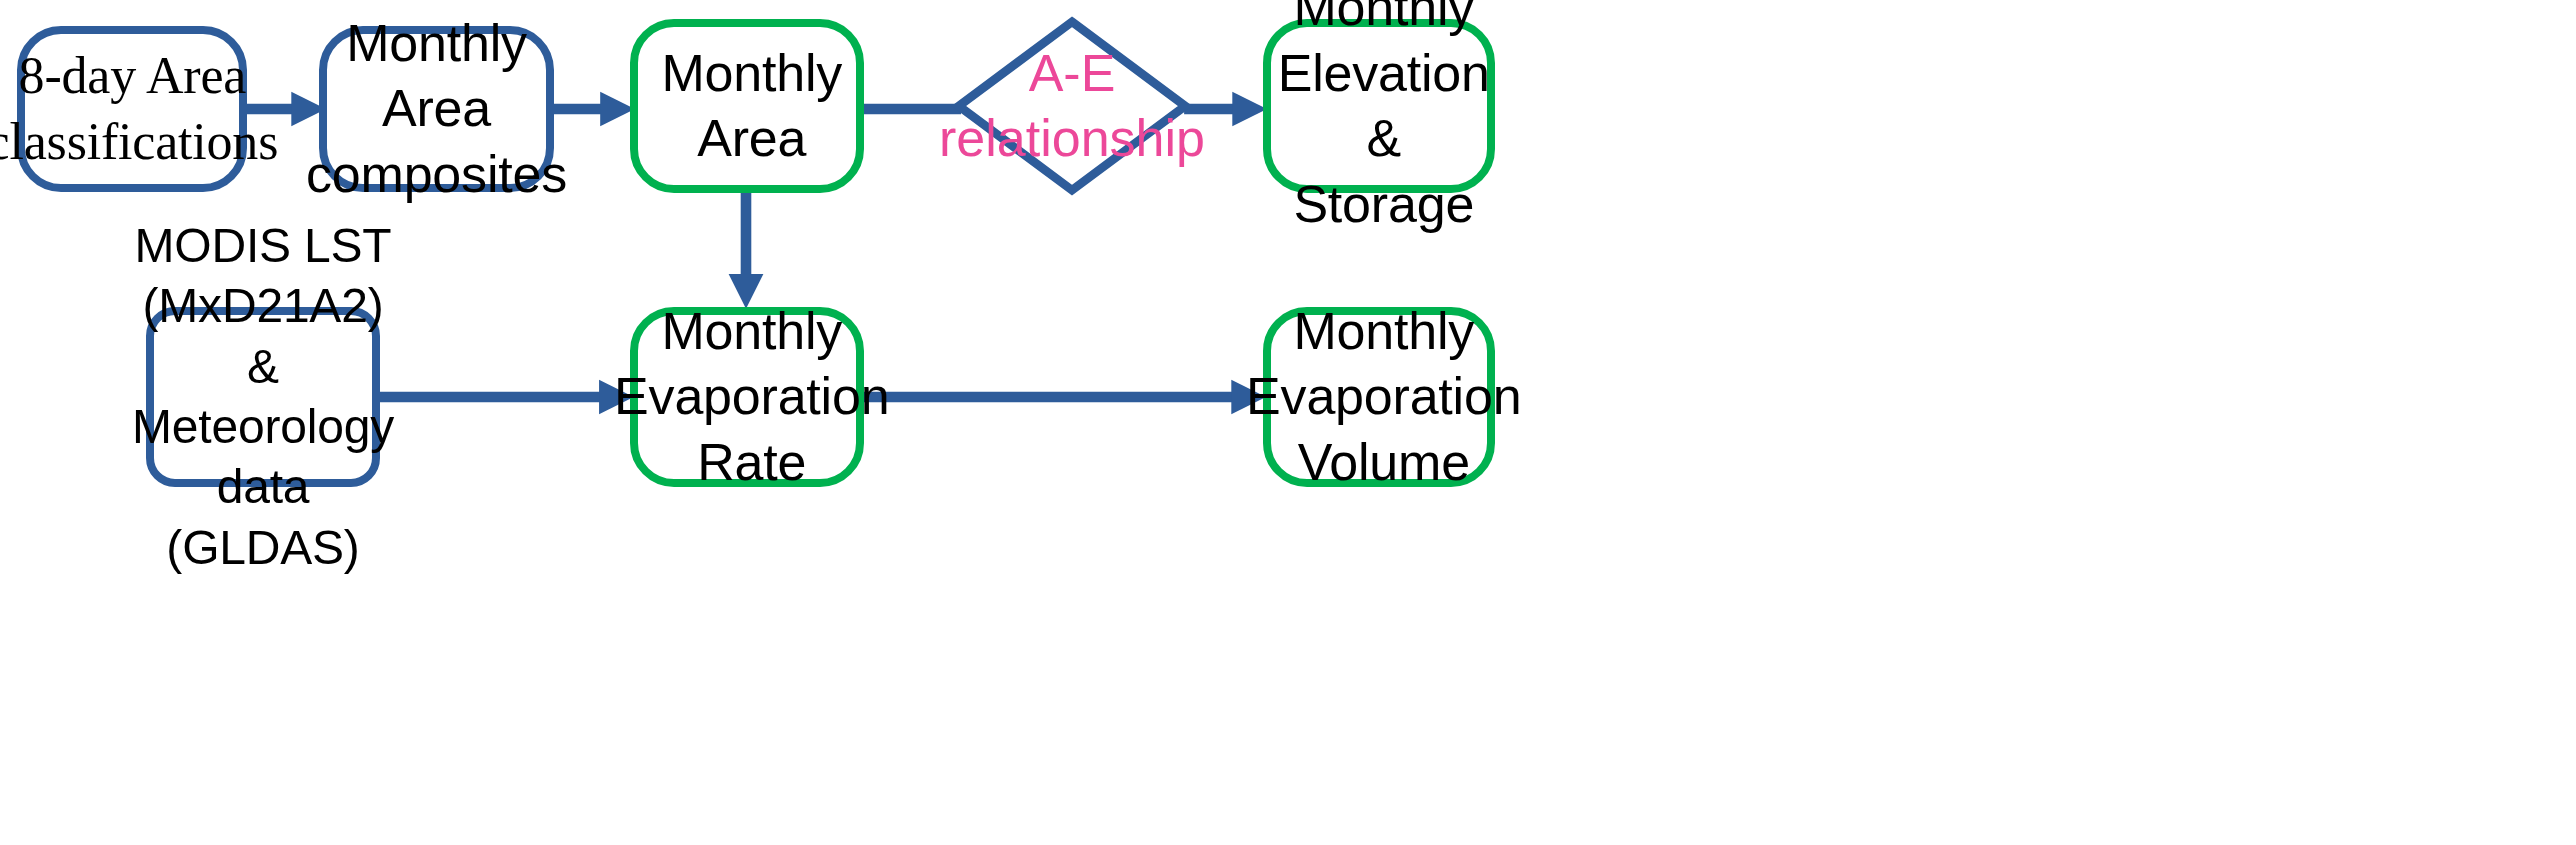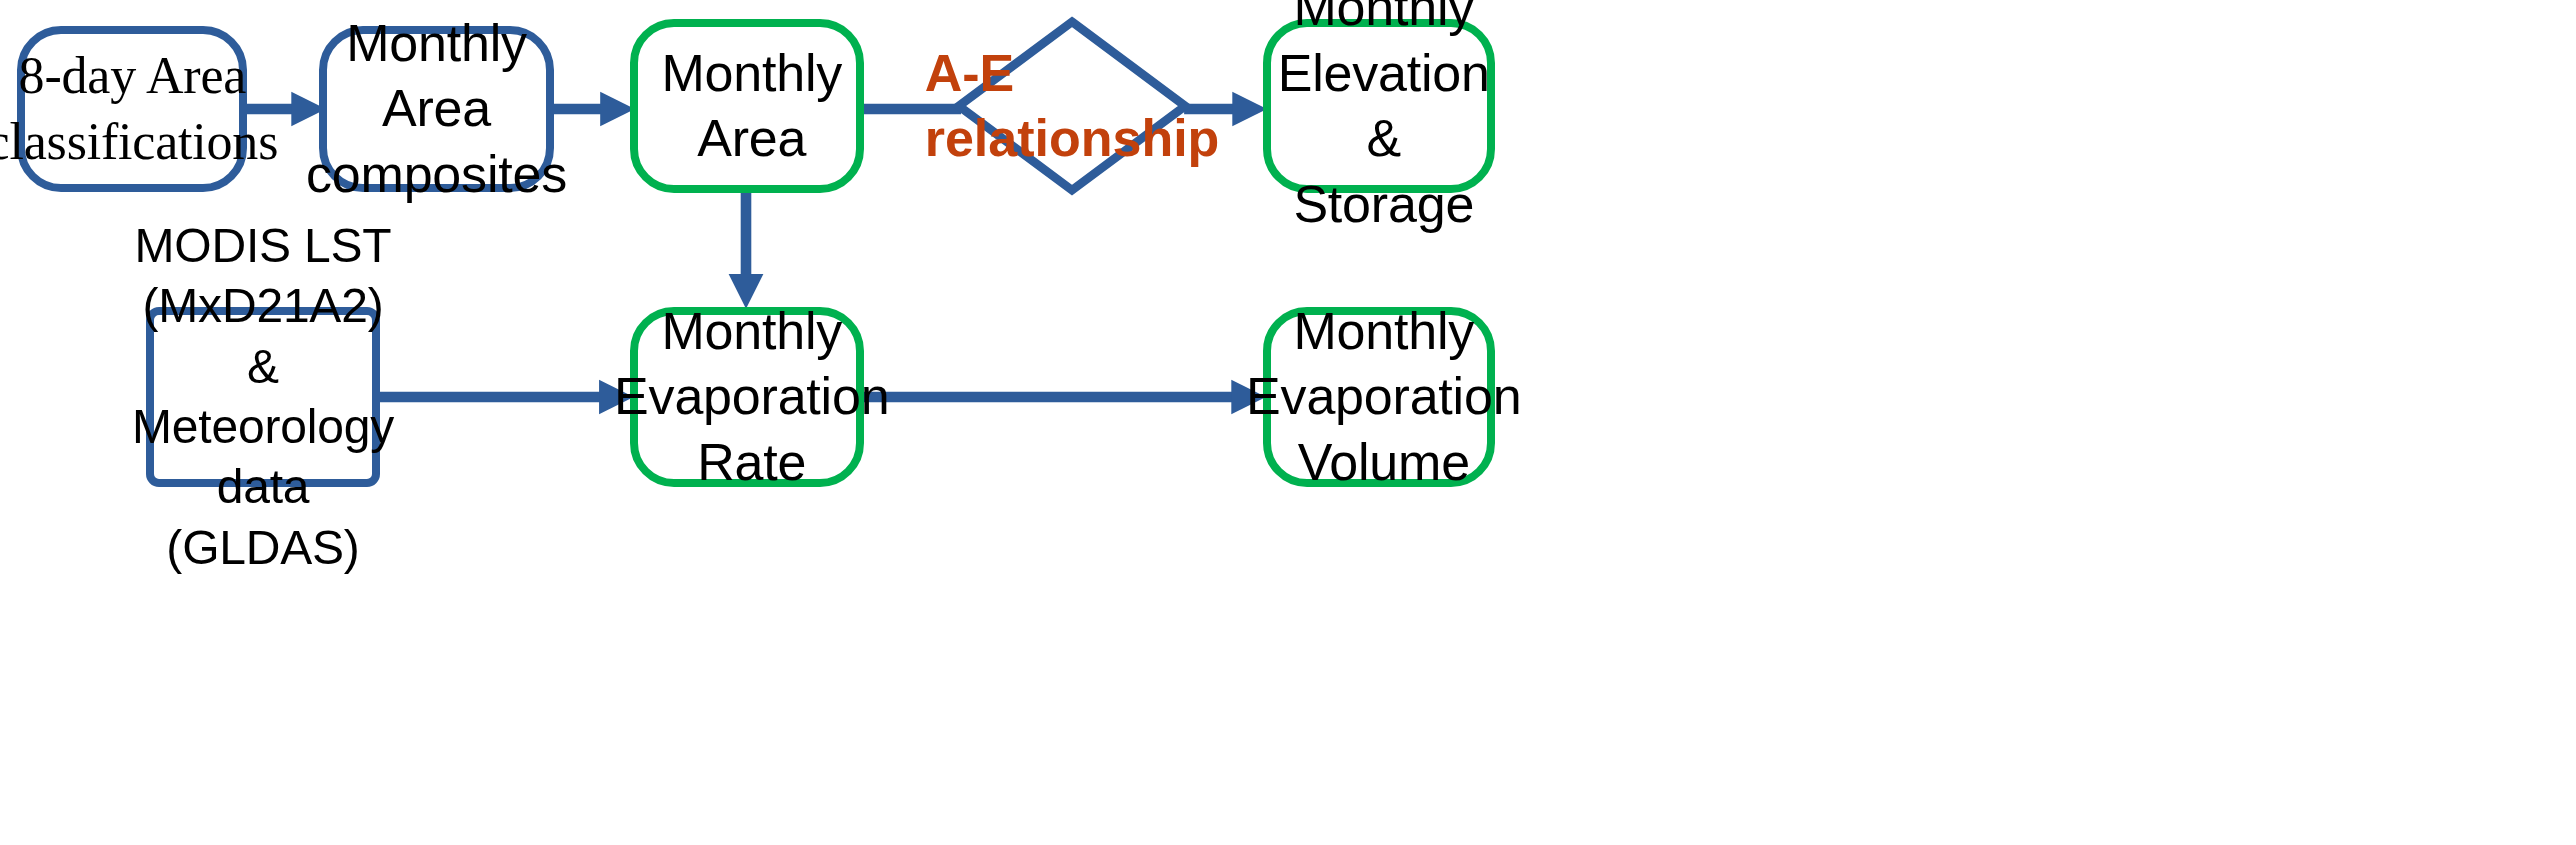--- a/index.html
+++ b/index.html
@@ -47,25 +47,25 @@
   }
   .diamond-label {
     position: absolute;
     left: 0;
     top: 0;
     width: 100%;
     height: 100%;
     display: flex;
     align-items: center;
     justify-content: center;
+    text-align: center;
     font-size: 52px;
     line-height: 1.26;
-    color: #c2410c;
+    color: #ec4899;
     white-space: pre-line;
-    font-weight: bold;
   }
 
   .edge {
     position: absolute;
     overflow: visible;
   }
 </style>
 </head>
 <body>
 
@@ -118,21 +118,21 @@
       <polygon points="122,5 239,92 122,179 5,92" fill="#ffffff" stroke="#2E5C9A" stroke-width="9" stroke-linejoin="miter"></polygon>
     </svg>
     <div class="diamond-label">A-E
 relationship</div>
   </div>
 
   <div class="node green" style="left:1263px; top:19.3px; width:232px; height:174px;">Monthly
 Elevation
 &amp; Storage</div>
 
-  <div class="node blue" style="left:146px; top:307px; width:234px; height:180px; font-size:48px; border-radius:13px;">MODIS LST
+  <div class="node blue" style="left:146px; top:307px; width:234px; height:180px; font-size:48px; border-radius:29px;">MODIS LST
 (MxD21A2) &amp;
 Meteorology
 data (GLDAS)</div>
 
   <div class="node green" style="left:630px; top:307px; width:234px; height:180px;">Monthly
 Evaporation
 Rate</div>
 
   <div class="node green" style="left:1263px; top:307px; width:232px; height:180px;">Monthly
 Evaporation

